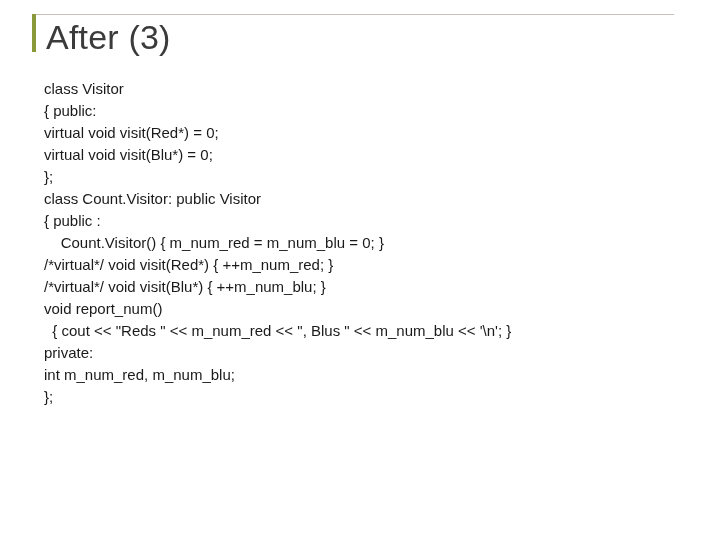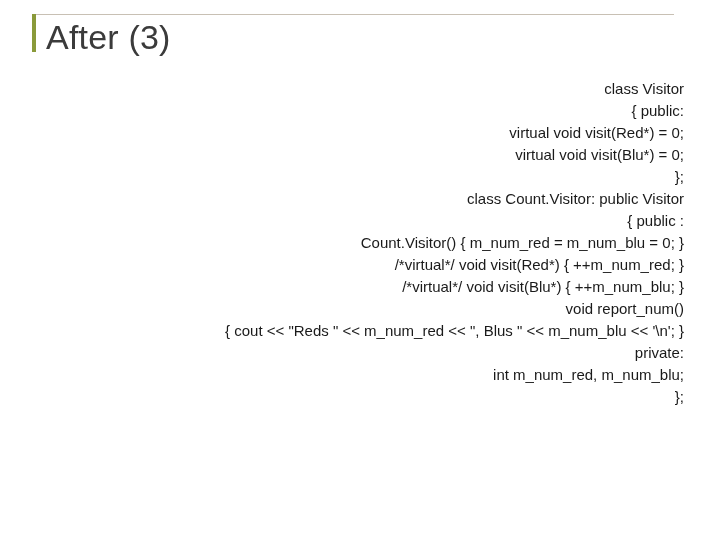--- a/index.html
+++ b/index.html
@@ -44,21 +44,20 @@
   .code-block {
     position: absolute;
     left: 44px;
     top: 78px;
     width: 640px;
     font-size: 15px;
     line-height: 22px;
     color: #1a1a1a;
     white-space: pre;
     font-family: Arial, Helvetica, sans-serif;
-    text-align: right;
   }
 </style>
 </head>
 <body>
 
 <div class="slide">
   <div class="rule"></div>
   <div class="accent-bar"></div>
   <div class="title">After (3)</div>
   <div class="code-block" id="code-block">class Visitor

